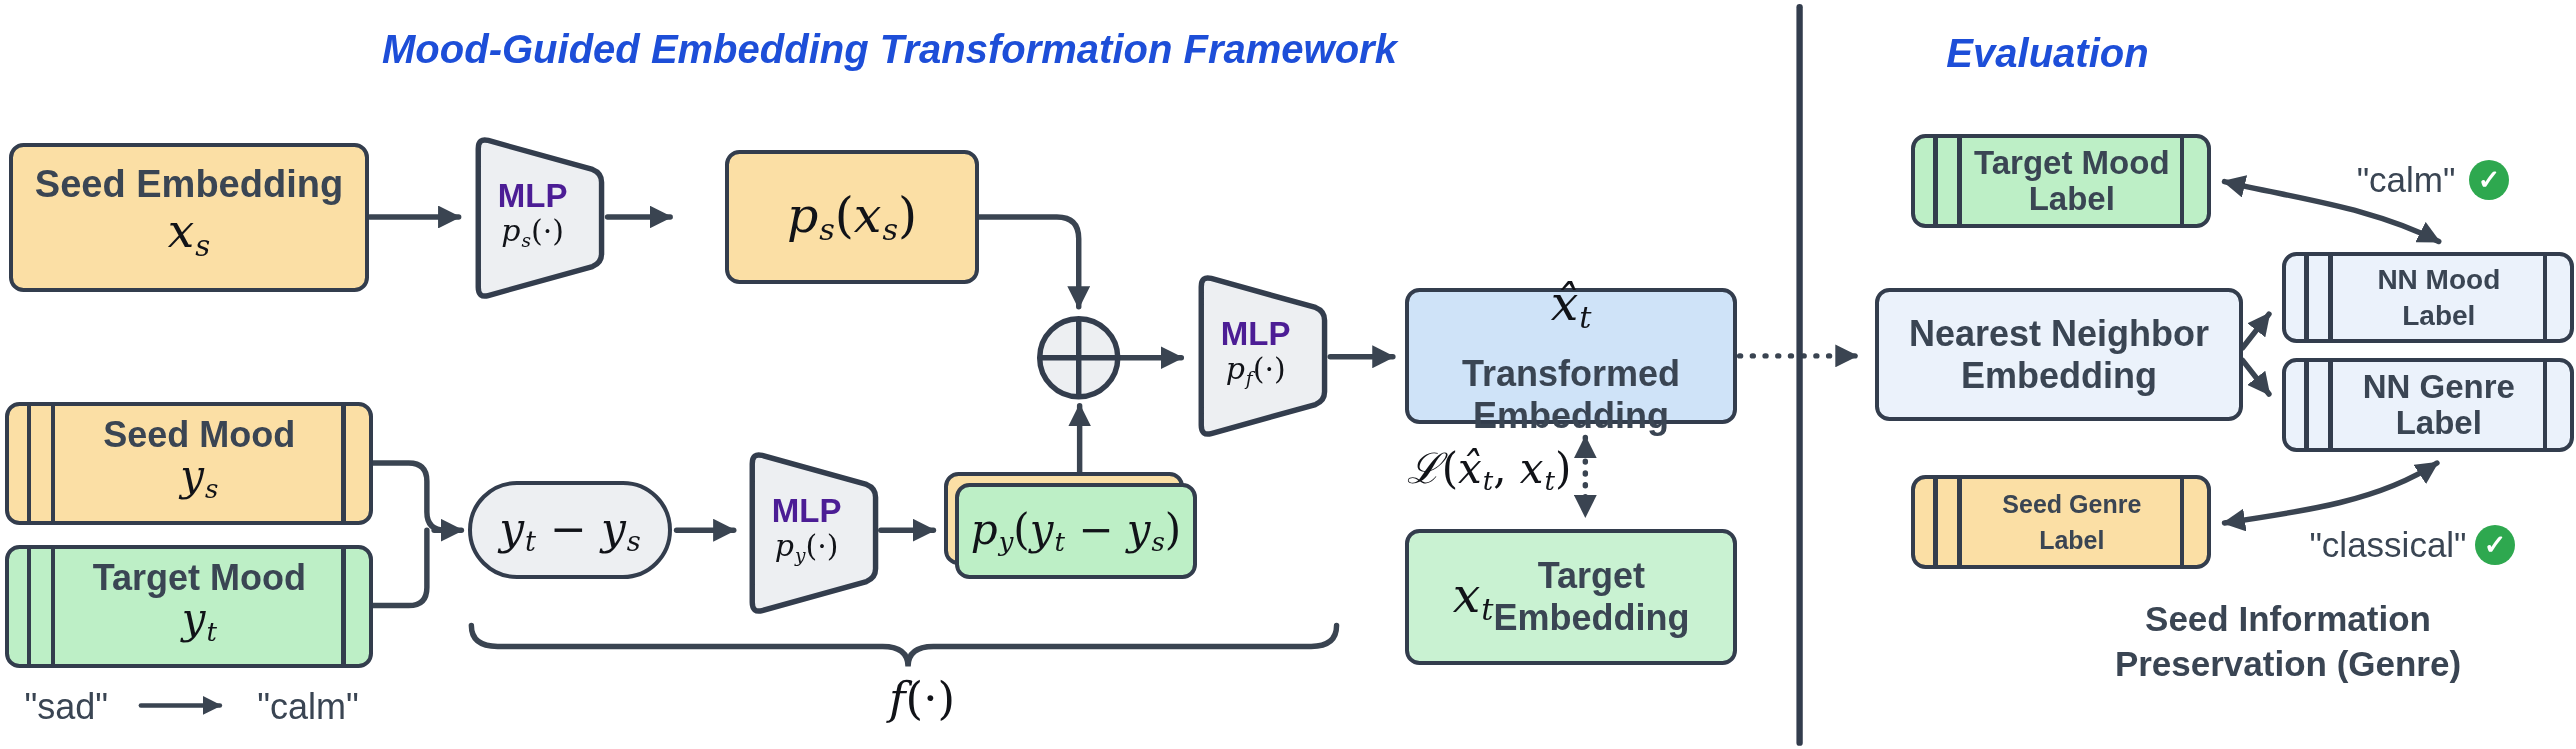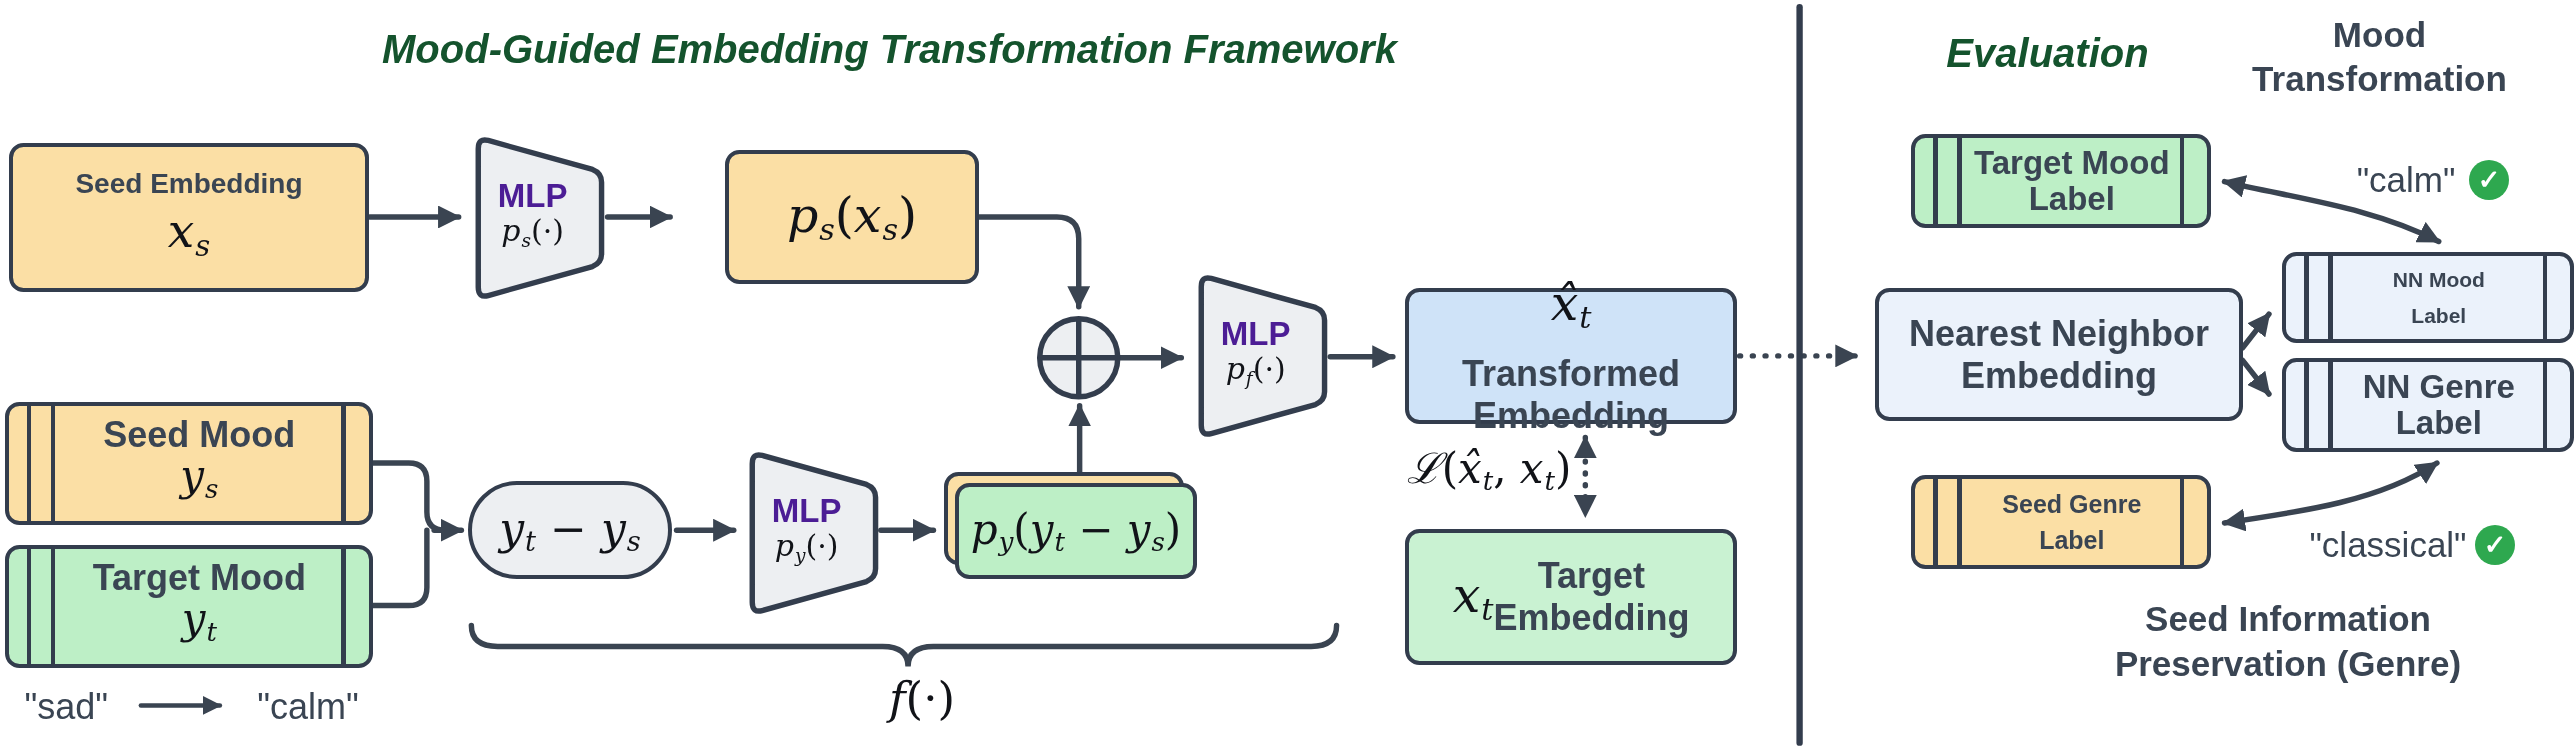--- a/index.html
+++ b/index.html
@@ -14,21 +14,21 @@
   .stack i{position:absolute;top:0;bottom:0;width:4.5px;background:#333D4D;}
   .stack .l1{left:18px;} .stack .l2{left:42px;} .stack .l3{right:23px;}
   .boldlbl{font-weight:bold;color:#3A4553;}
   .lines div{white-space:nowrap;text-align:center;}
   
   .math{font-family:"DejaVu Serif",serif;color:#111318;}
   .math .mi{font-style:italic;}
   .math .msub{font-style:italic;font-size:0.62em;vertical-align:-0.28em;margin-left:0.9px;}
   .math .mn{font-style:normal;}
   
-  .t-title{font-size:40px;font-weight:bold;font-style:italic;color:#14532d;text-align:center;z-index:3;}
+  .t-title{font-size:40px;font-weight:bold;font-style:italic;color:#1d4ed8;text-align:center;z-index:3;}
   .t-heading{font-size:35px;font-weight:bold;line-height:44px;text-align:center;z-index:3;}
   .quote-label{font-size:35px;color:#3A4553;z-index:3;white-space:nowrap;}
   .check{position:absolute;width:40px;height:40px;border-radius:50%;background:#2EA84F;color:#ffffff;
          font-weight:bold;font-size:27px;display:flex;align-items:center;justify-content:center;z-index:3;}
   .mlp{position:absolute;width:136px;height:168px;z-index:2;}
   .mlp svg{position:absolute;left:0;top:0;}
   .mlp .mlp-txt{position:absolute;left:0;top:0;right:12.7px;bottom:0;display:flex;flex-direction:column;
                 align-items:center;justify-content:center;gap:0;}
   .mlp .mlp-name{font-size:33px;font-weight:bold;color:#4c1d95;line-height:35px;}
   .mlp .math{font-size:30px;line-height:35px;}
@@ -69,31 +69,27 @@
     </g>
     <g>
       <circle cx="1188" cy="394" r="43" fill="#EDEFF2" stroke="#333D4D" stroke-width="6"></circle>
       <path d="M1145,394 L1231,394 M1188,351 L1188,437" stroke="#333D4D" stroke-width="6"></path>
     </g>
     <path d="M1982,8 L1982,818" stroke="#333D4D" stroke-width="7" stroke-linecap="round"></path>
   </svg>
 
   <div class="abs t-title" style="left:254px;top:27px;width:1271px;">Mood-Guided Embedding Transformation Framework</div>
   <div class="abs t-title" style="left:1907px;top:31px;width:281px;">Evaluation</div>
-  <div class="abs t-heading lines" style="left:2225px;top:12.7px;width:309px;">
-      <div>Mood</div>
-      <div>Transformation</div>
-    </div>
   <div class="abs t-heading lines" style="left:2079px;top:596px;width:418px;line-height:45px;">
       <div>Seed Information</div>
       <div>Preservation (Genre)</div>
     </div>
 
   <div class="box orange" style="left:9px;top:143px;width:360px;height:149px;flex-direction:column;">
-    <div class="boldlbl" style="font-size:28px;line-height:42px;">Seed Embedding</div>
+    <div class="boldlbl" style="font-size:38px;line-height:42px;">Seed Embedding</div>
     <div class="math" style="font-size:47px;line-height:51px;"><span class="mi">x</span><span class="msub">s</span></div>
   </div>
 
   <div class="mlp" style="left:471px;top:134px;">
     <svg width="136" height="168" viewBox="0 0 150 185">
       <path d="M8,16 Q8,4 19,7 L134,39 Q144,43 144,53 L144,132 Q144,142 134,146 L19,178 Q8,181 8,169 Z" fill="#EDEFF2" stroke="#333D4D" stroke-width="6" stroke-linejoin="round"></path>
     </svg>
     <div class="mlp-txt">
       <div class="mlp-name">MLP</div>
       <div class="math"><span class="mi">p</span><span class="msub">s</span><span class="mn">(·)</span></div>
@@ -193,21 +189,21 @@
     <div class="boldlbl lines" style="font-size:36px;line-height:42px;">
         <div>Nearest Neighbor</div>
         <div>Embedding</div>
       </div>
   </div>
 
   <div class="box bluelight stack" style="left:2282px;top:252px;width:292px;height:91px;">
     <i class="l1"></i>
     <i class="l2"></i>
     <i class="l3"></i>
-    <div class="stack-content boldlbl lines" style="font-size:21px;line-height:36px;">
+    <div class="stack-content boldlbl lines" style="font-size:28px;line-height:36px;">
         <div>NN Mood</div>
         <div>Label</div>
       </div>
   </div>
 
   <div class="box bluelight stack" style="left:2282px;top:358px;width:292px;height:94px;">
     <i class="l1"></i>
     <i class="l2"></i>
     <i class="l3"></i>
     <div class="stack-content boldlbl lines" style="font-size:33px;line-height:36px;">

